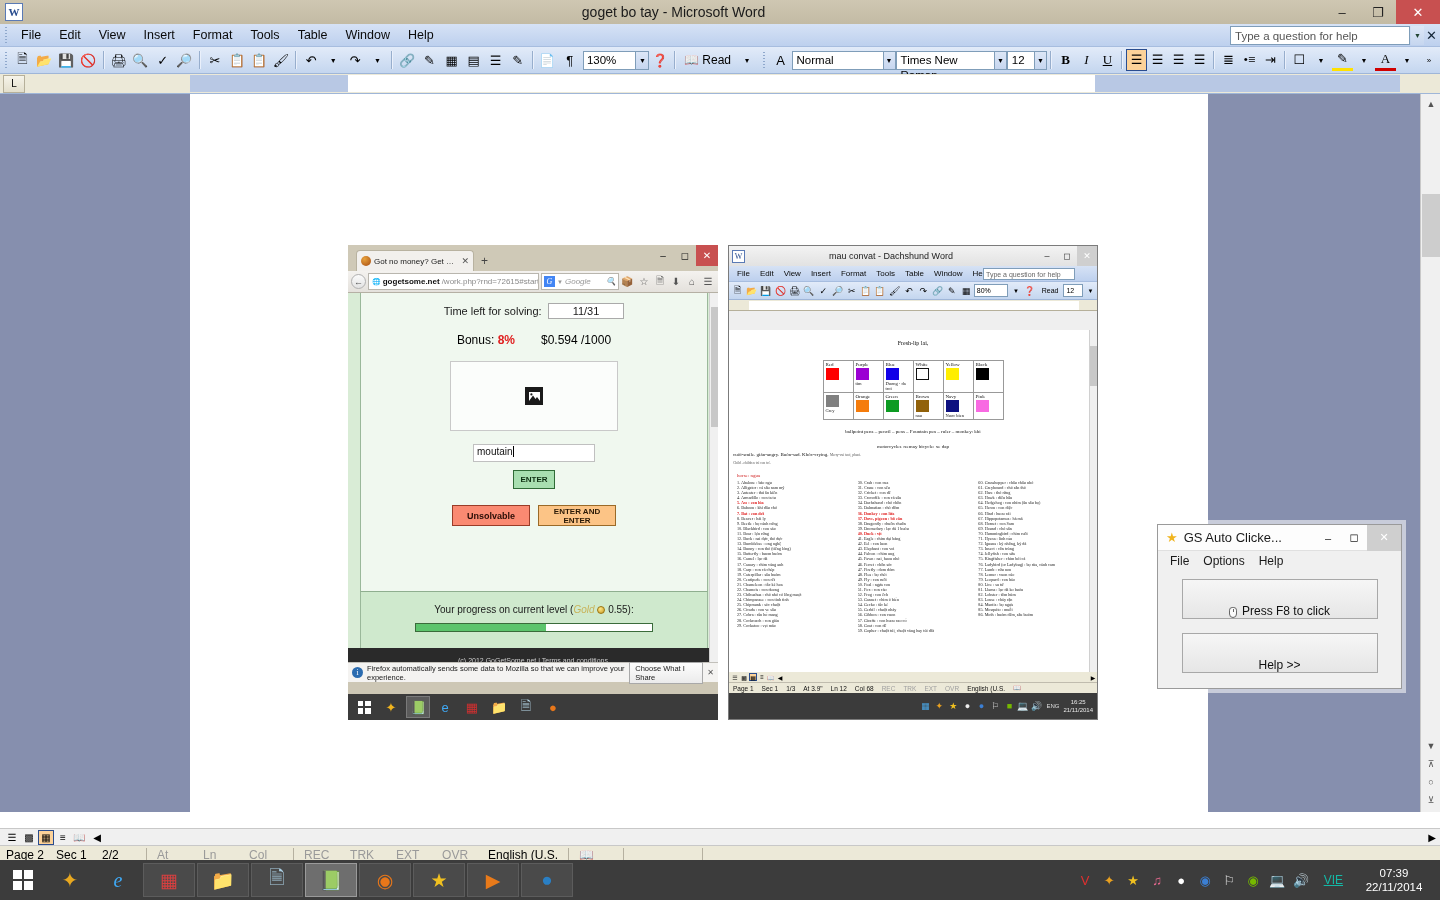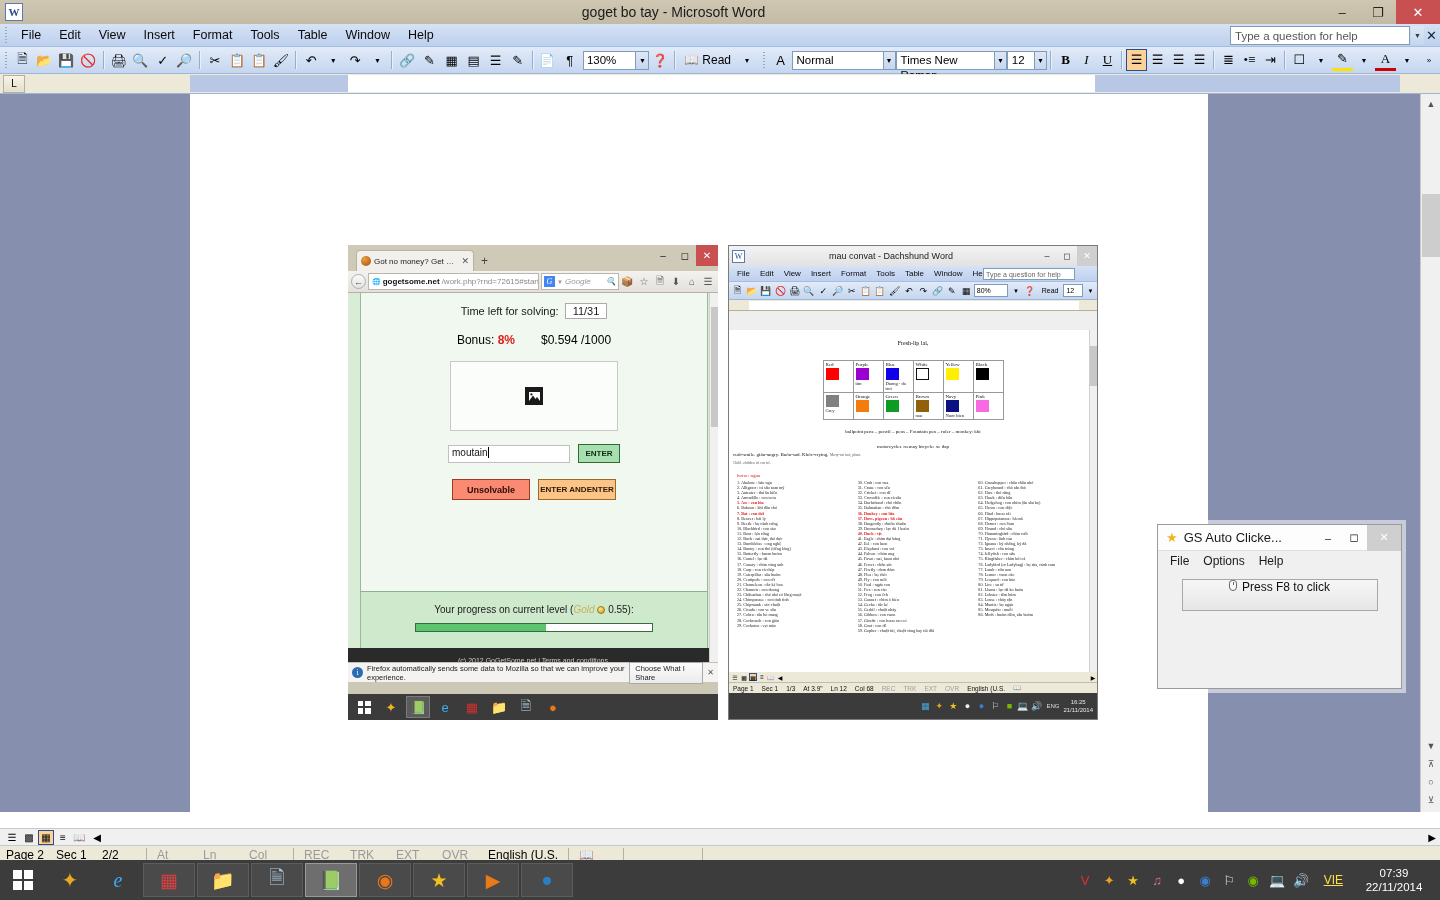--- a/index.html
+++ b/index.html
@@ -183,45 +183,45 @@
   .ff-ic { width:14px; height:15px; display:flex; align-items:center;
     justify-content:center; font-size:10px; color:#555; flex:none; }
 
   .ff-content { position:absolute; left:0; top:48px; width:370px; height:379px;
     background:#d9ecd6; overflow:hidden; }
   .ff-side { position:absolute; top:0; width:8px; height:379px; background:#d9ecd6; }
   .ff-inner { position:absolute; left:12px; top:0; width:348px; height:379px;
     background:#f0f8ef; border-left:1px solid #9ab89a; border-right:1px solid #9ab89a; }
   .gs-timeleft { margin-top:10px; font-size:11px; color:#1a1a1a;
     display:flex; align-items:center; justify-content:center; gap:6px; }
-  .gs-timebox { border:1px solid #aaa; background:#fff; padding:1px 7px;
+  .gs-timebox { border:1px solid #aaa; background:#fff; padding:1px 24px;
     font-size:11px; }
   .gs-bonus { margin-top:14px; font-size:12px; display:flex;
     align-items:center; justify-content:center; gap:26px; }
   .gs-bonus .pct { color:#e02020; font-weight:bold; }
   .gs-imgbox { margin:14px auto 0; width:168px; height:70px; background:#fbfdfb;
     border:1px solid #c9c9c9; display:flex; align-items:center;
     justify-content:center; }
   .broken-img { width:18px; height:18px; background:#1a1a1a;
     display:flex; align-items:center; justify-content:center; }
   .gs-inputrow { margin:13px auto 16px; width:200px; display:flex;
-    align-items:center; gap:8px; justify-content:center; }
+    align-items:center; gap:8px; justify-content:center;flex-direction:column; }
   .gs-input { width:122px; height:18px; background:#fff; border:1px solid #c0c0c0;
     font-size:10px; padding:1px 3px; color:#111; position:relative; }
   .caret { display:inline-block; width:1px; height:11px; background:#000;
     vertical-align:-2px; }
   .gs-enter { width:42px; height:19px; background:#a8dfb0; border:1px solid #2f6b36;
     font-size:8px; font-weight:bold; display:flex; align-items:center;
     justify-content:center; color:#0e2f12; }
   .gs-btnrow { margin:13px auto 0; display:flex; gap:8px; justify-content:center; }
   .gs-unsolv { width:78px; height:21px; background:#fa8a72; border:1px solid #9a3c28;
     font-size:9px; font-weight:bold; display:flex; align-items:center;
     justify-content:center; color:#2a0d06; }
   .gs-enterstop { width:78px; height:21px; background:#fcc486; border:1px solid #9a6a28;
-    font-size:8px; font-weight:bold; display:flex; 
+    font-size:8px; font-weight:bold; display:flex; flex-direction:column;
     align-items:center; justify-content:center; color:#2a1a06; line-height:9px; }
   .gs-progwrap { position:absolute; left:12px; top:298px; width:348px; height:60px;
     background:#cfe9cd; border:1px solid #8fae8f; border-left:1px solid #9ab89a;
     border-right:1px solid #9ab89a; text-align:center; }
   .gs-progtext { margin-top:12px; font-size:10px; color:#1a1a1a; }
   .gs-progtext .gold { color:#c8b35a;font-style:italic; }
   .coin { display:inline-block; width:8px; height:8px; border-radius:50%;
     background:radial-gradient(circle at 35% 30%,#ffe88a,#c89a22);
     border:1px solid #9a7410; vertical-align:-1px; }
   .gs-bar { margin:8px auto 0; width:238px; height:9px; background:#fff;
@@ -334,23 +334,23 @@
   .gsa-title { height:26px; background:#fdfdfd; display:flex; align-items:center;
     border-bottom:1px solid #e0e0e0; }
   .gsa-star { margin-left:8px; font-size:13px; color:#f0b41e; }
   .gsa-tl { margin-left:6px; font-size:13px; color:#1a1a1a; }
   .gsa-wb { width:26px; height:26px; display:flex; align-items:center;
     justify-content:center; font-size:11px; color:#222; }
   .gsa-wb.close { background:#cfcfcf; color:#fff; width:34px; }
   .gsa-menu { height:20px; display:flex; align-items:center; gap:2px;
     padding-left:6px; font-size:12px; color:#1a1a1a; }
   .gsa-mi { padding:0 6px; }
-  .gsa-btn { margin:8px auto 0; width:196px; height:32px;
+  .gsa-btn { margin:8px auto 0; width:196px; height:40px;
     background:linear-gradient(#f6f6f6,#e6e6e6); border:1px solid #a8a8a8;
-    display:flex; align-items:flex-start; justify-content:center; gap:5px;
+    display:flex; align-items:flex-end; justify-content:center; gap:5px;
     font-size:12px; color:#111; }
   .mouse-ico { width:8px; height:11px; border:1px solid #666; border-radius:4px 4px 5px 5px;
     background:#fafafa; position:relative; }
   .mouse-ico::after { content:""; position:absolute; left:3px; top:1px;
     width:1px; height:3px; background:#666; }
 
   
   #taskbar { position:absolute; left:0; bottom:0; width:1440px; height:40px;
     background:#3c3c3c; display:flex; align-items:center; }
   .tb-start { width:46px; height:40px; display:flex; align-items:center;
@@ -361,21 +361,21 @@
   .win-logo i { background:#fff; display:block; }
   .tb-qi { width:48px; height:40px; display:flex; align-items:center;
     justify-content:center; font-size:20px; }
   .tb-task { width:52px; height:34px; margin:0 1px; display:flex;
     align-items:center; justify-content:center; font-size:19px;
     background:#4a4a4a; border:1px solid #5c5c5c; }
   .tb-task.active { background:#6e6e6e; border:1px solid #9a9a9a; }
   .tray { margin-left:auto; display:flex; align-items:center; gap:9px;
     padding-right:10px; }
   .tray-ico { font-size:13px; width:15px; text-align:center; }
-  .tray-lang { font-size:12px; color:#fde047; margin:0 6px;text-decoration:underline; }
+  .tray-lang { font-size:12px; color:#14b8a6; margin:0 6px;text-decoration:underline; }
   .tray-clock { text-align:center; color:#fff; font-size:11.5px; line-height:14px;
     min-width:72px; }
 </style>
 </head>
 <body>
 
 <div id="word-app">
 
   <div class="word-titlebar">
     <div class="wt-icon">W</div>
@@ -938,20 +938,21 @@
   </div>
   <div class="gsa-menu">
     <div class="gsa-mi">File</div>
     <div class="gsa-mi">Options</div>
     <div class="gsa-mi">Help</div>
   </div>
   <div class="gsa-btn">
     <span class="mouse-ico"></span>
     <span>Press F8 to click</span>
   </div>
+  <div class="gsa-btn" style="margin-top:14px">Help &gt;&gt;</div>
 </div>
 
 <div id="taskbar">
   <div class="tb-start">
     <span class="win-logo">
         <i></i>
         <i></i>
         <i></i>
         <i></i>
       </span>

